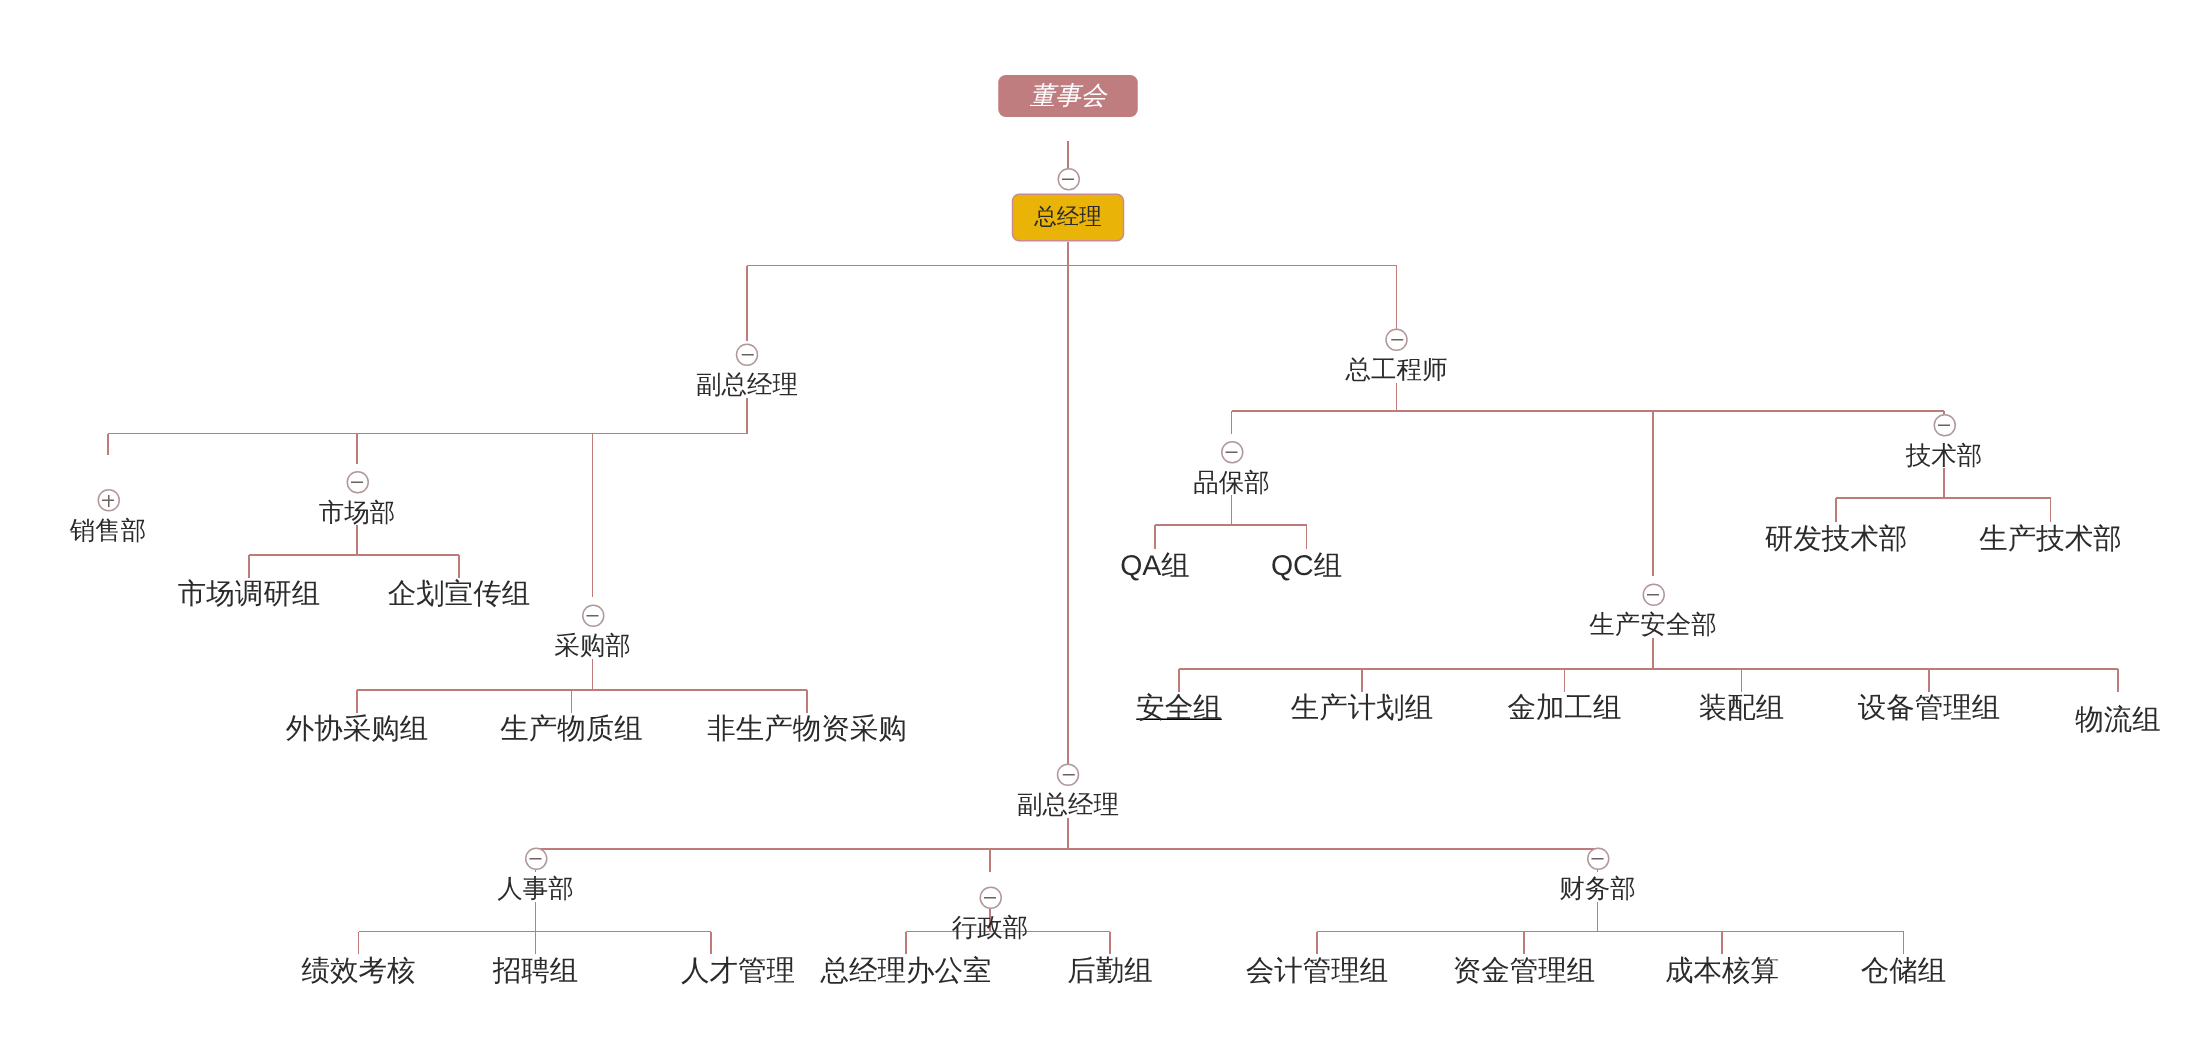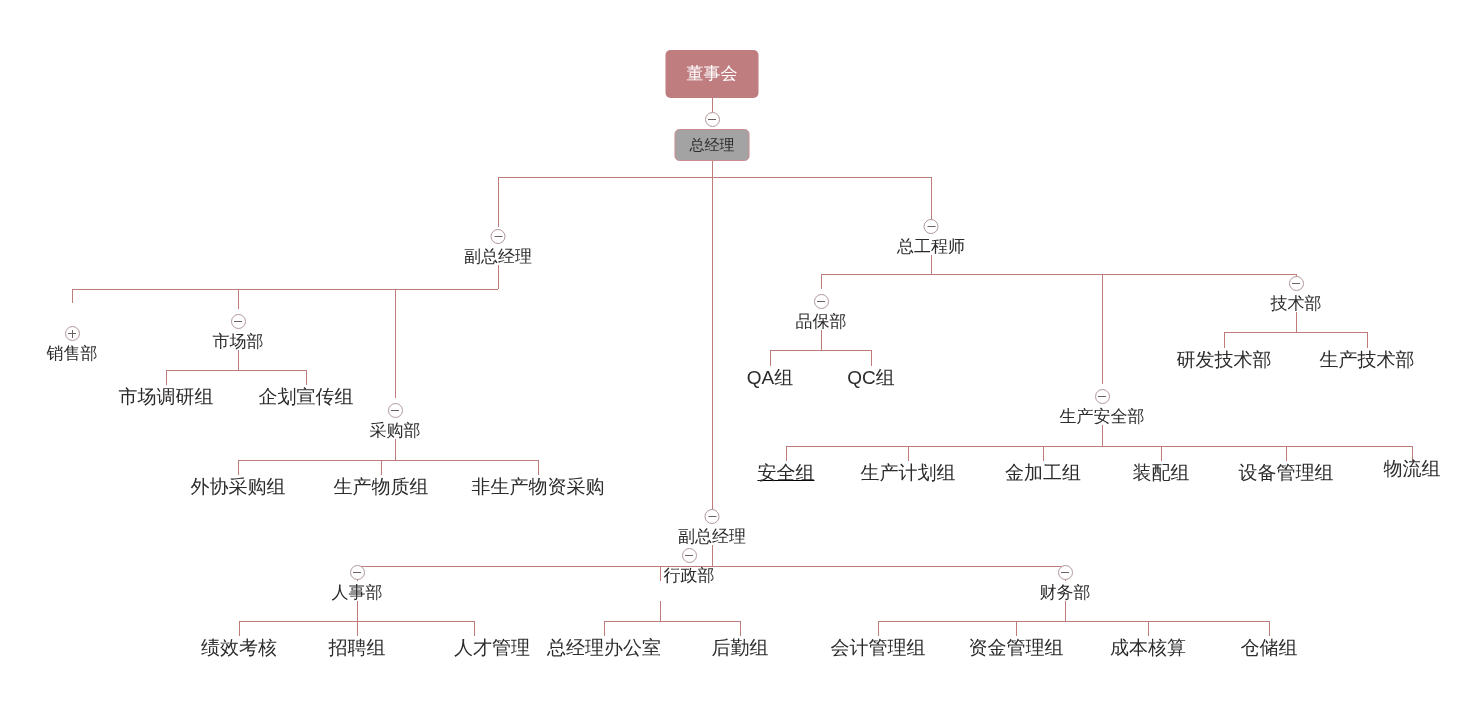--- a/index.html
+++ b/index.html
@@ -36,27 +36,28 @@
     font-size: 17px;
     line-height: 22px;
     color: #2b2b2b;
     white-space: nowrap;
   }
   
   .node.root .node-label {
     background: #c07d80;
     color: #ffffff;
     border-radius: 5px;
-    padding: 13px 21px;
+    padding: 3px 21px;
     font-size: 17px;
     line-height: 22px;
+    font-style: italic;
   }
   
   .node.boxed .node-label {
-    background: #a3a3a3;
+    background: #eab308;
     color: #2b2b2b;
     border: 1px solid #c98b8e;
     border-radius: 5px;
     padding: 5px 14px;
     font-size: 15px;
     line-height: 20px;
   }
   
   .node.plain .node-label {
     font-size: 17px;
@@ -219,42 +220,42 @@
   </div>
 
   <div class="node leaf" style="left: 1161px; top: 462px;">
     <span class="node-label">装配组</span>
   </div>
 
   <div class="node leaf" style="left: 1286px; top: 462px;">
     <span class="node-label">设备管理组</span>
   </div>
 
-  <div class="node leaf" style="left: 1412px; top: 458px;">
+  <div class="node leaf" style="left: 1412px; top: 470px;">
     <span class="node-label">物流组</span>
   </div>
 
   <div class="node plain" style="left: 357px; top: 582px;">
     <span class="toggle" style="top: -17px;"></span>
     <span class="node-label">人事部</span>
   </div>
 
   <div class="node leaf" style="left: 239px; top: 637px;">
     <span class="node-label">绩效考核</span>
   </div>
 
   <div class="node leaf" style="left: 357px; top: 637px;">
     <span class="node-label">招聘组</span>
   </div>
 
   <div class="node leaf" style="left: 492px; top: 637px;">
     <span class="node-label">人才管理</span>
   </div>
 
-  <div class="node plain" style="left: 660px; top: 565px; margin-left: 29px;">
+  <div class="node plain" style="left: 660px; top: 608px;">
     <span class="toggle" style="top: -17px;"></span>
     <span class="node-label">行政部</span>
   </div>
 
   <div class="node leaf" style="left: 604px; top: 637px;">
     <span class="node-label">总经理办公室</span>
   </div>
 
   <div class="node leaf" style="left: 740px; top: 637px;">
     <span class="node-label">后勤组</span>

